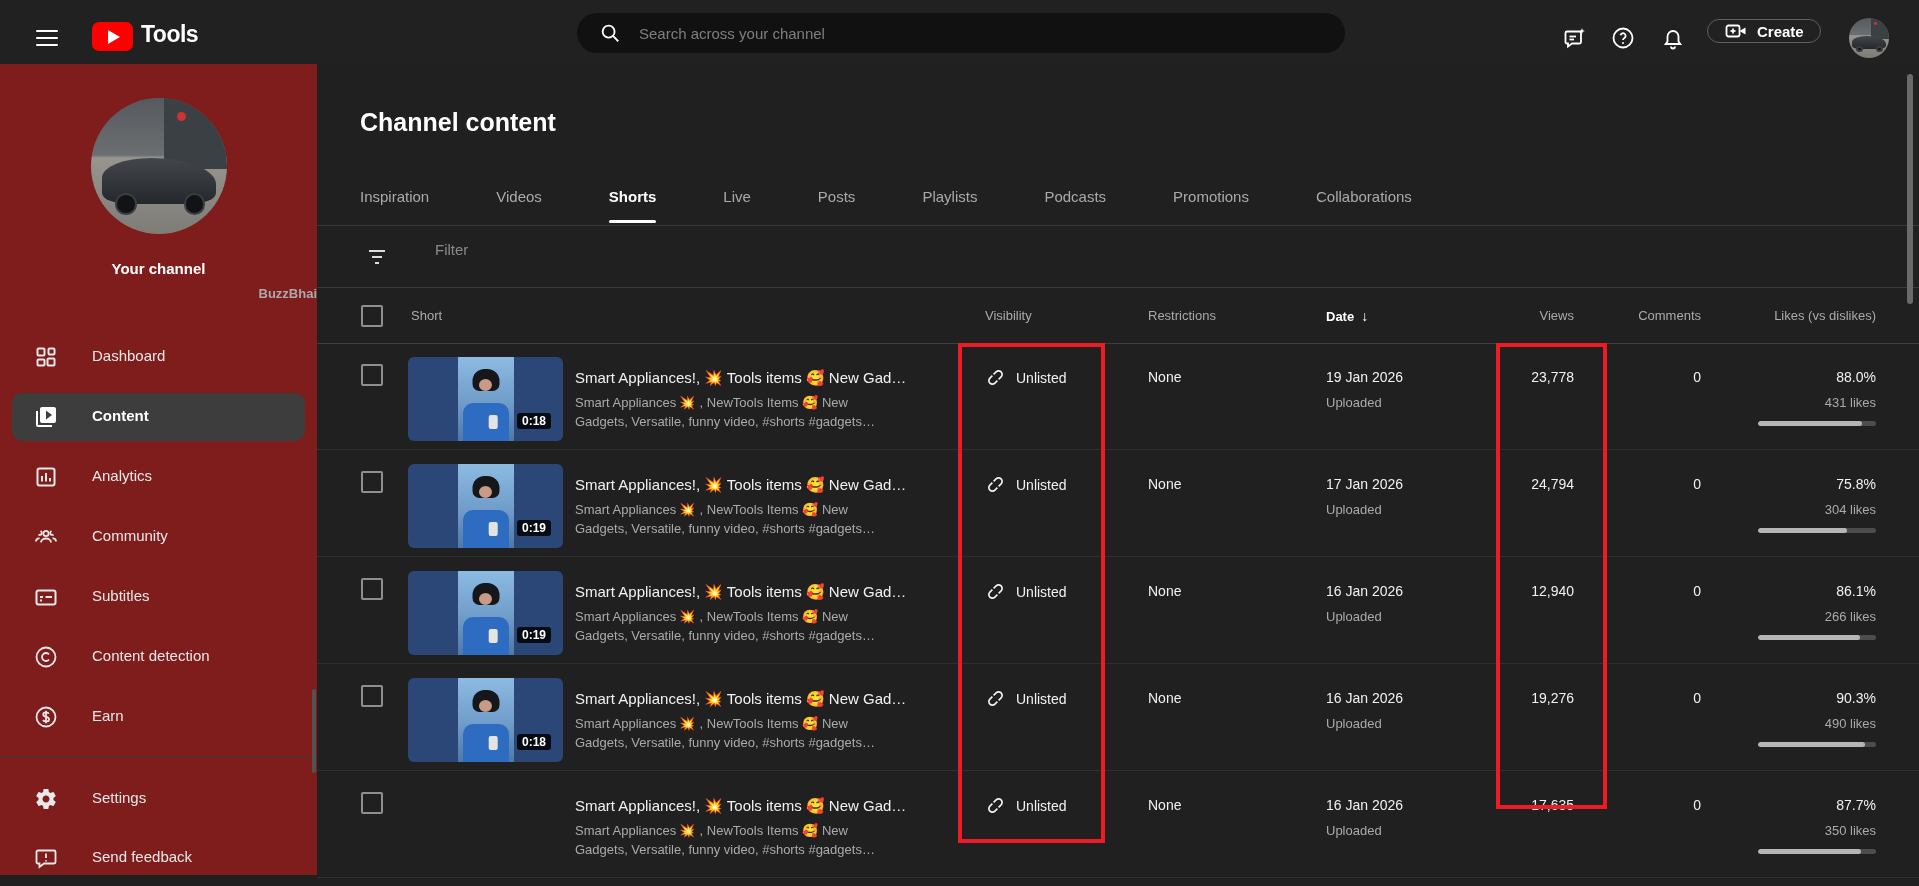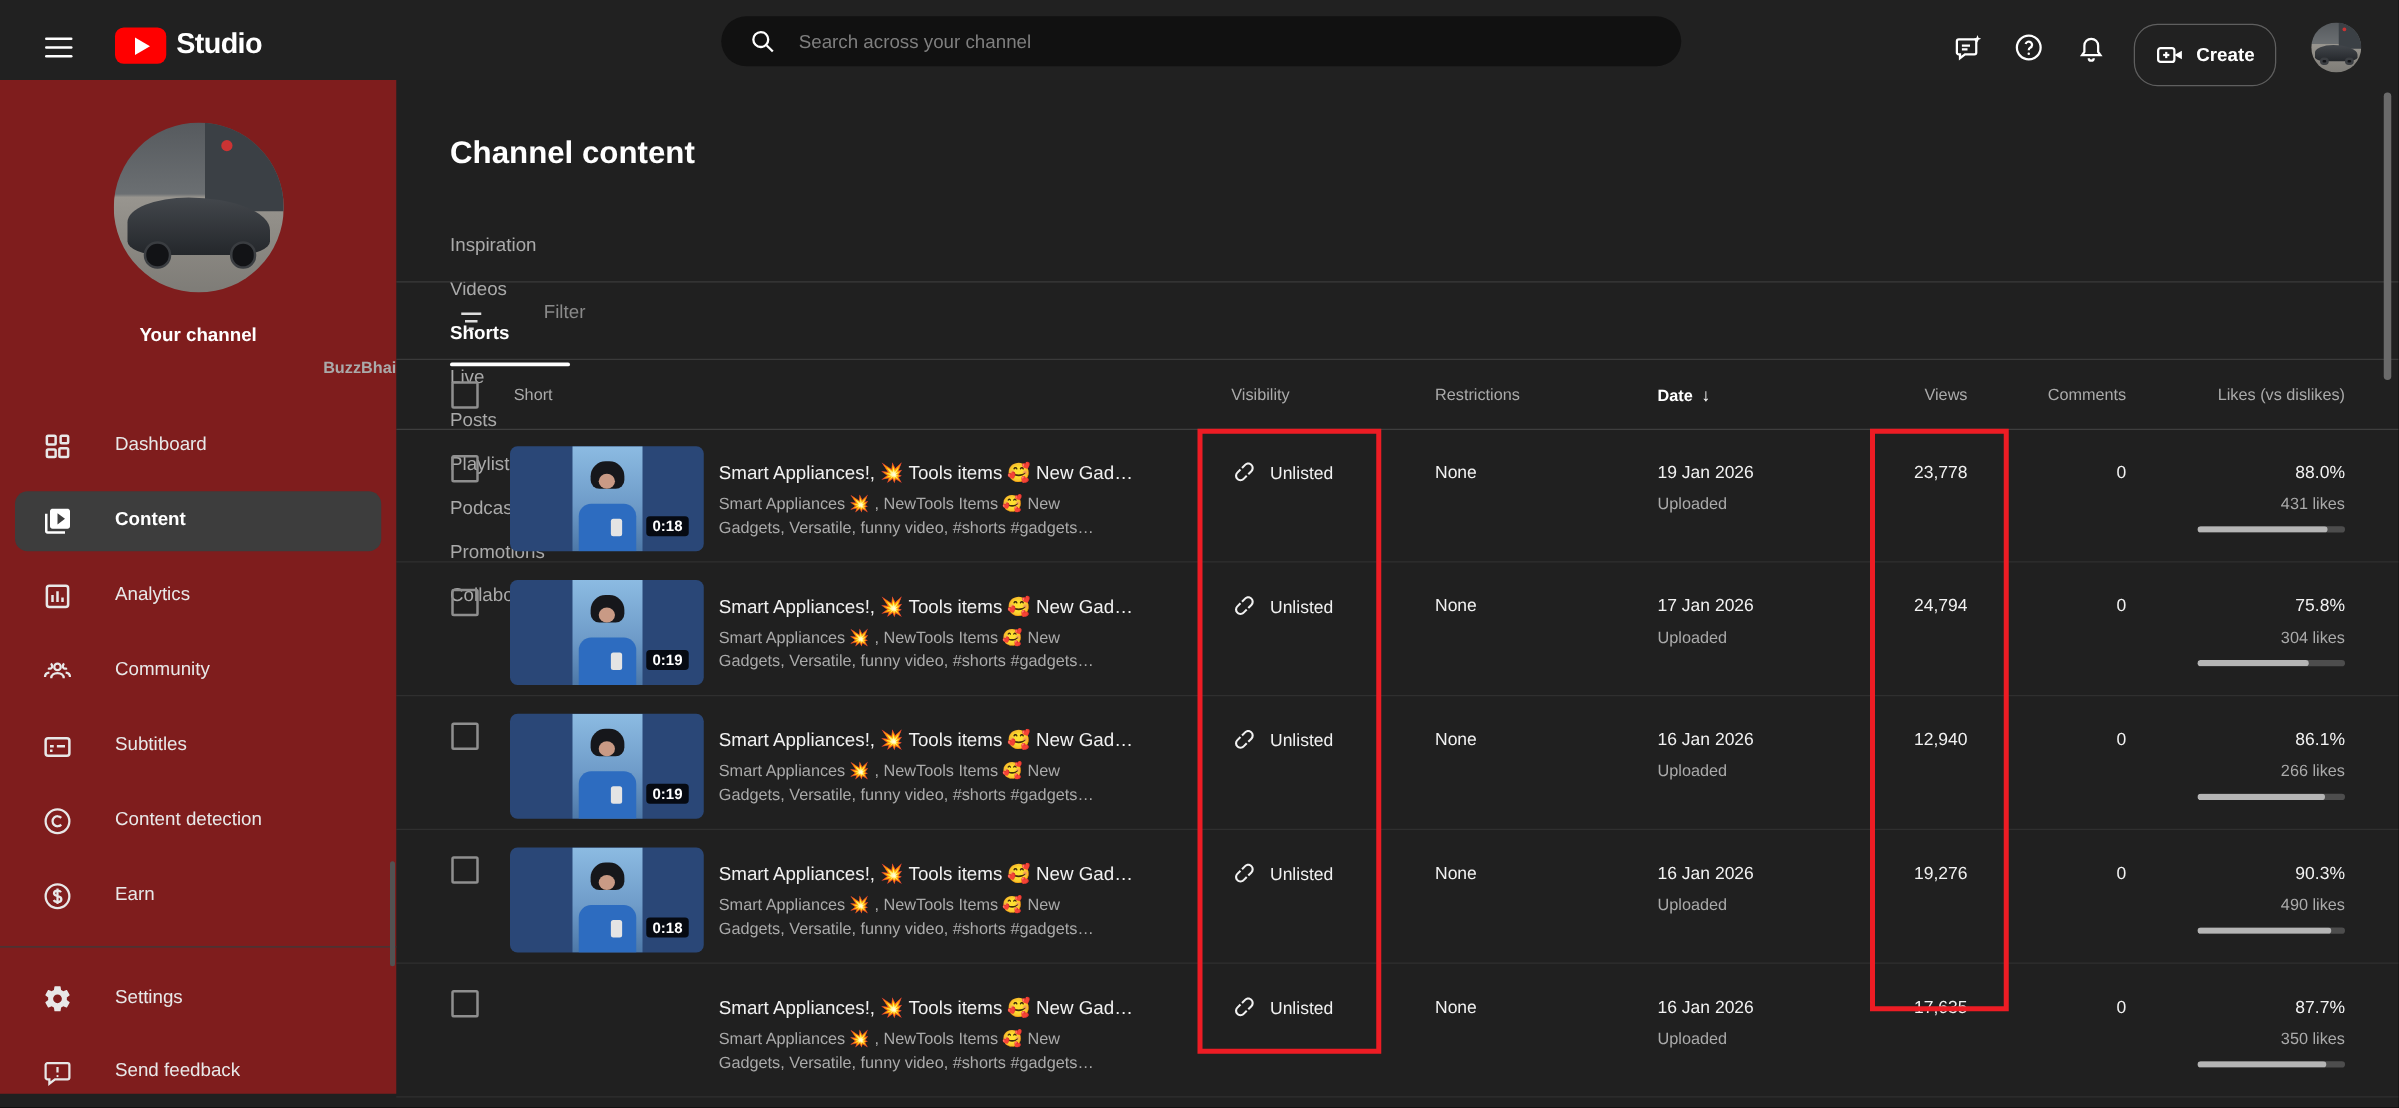--- a/index.html
+++ b/index.html
@@ -11,21 +11,21 @@
   .hamburger{position:absolute;left:36px;top:30px;width:22px;height:16px;display:flex;flex-direction:column;justify-content:space-between;cursor:pointer;}
   .hamburger span{height:2px;background:#fff;border-radius:1px;}
   .logo-badge{position:absolute;left:92px;top:22px;width:41px;height:29px;background:#f00;border-radius:7px;display:flex;align-items:center;justify-content:center;}
   .logo-play{width:0;height:0;border-left:12px solid #fff;border-top:7px solid transparent;border-bottom:7px solid transparent;margin-left:3px;}
   .logo-text{position:absolute;left:141px;top:21px;font-size:23px;font-weight:700;letter-spacing:-.5px;color:#fff;}
   .search{position:absolute;left:577px;top:13px;width:768px;height:40px;background:#111;border-radius:20px;display:flex;align-items:center;padding-left:22px;box-sizing:border-box;}
   .search svg{flex:0 0 auto;margin-right:16px;}
   .search input{flex:1;background:transparent;border:none;outline:none;color:#eee;font-size:15px;font-family:inherit;}
   .search input::placeholder{color:#7f7f7f;}
   .tb-icon{position:absolute;top:26px;width:24px;height:24px;cursor:pointer;}
-  .create-btn{position:absolute;left:1707px;top:19px;height:50px;border:1px solid #5f5f5f;border-radius:19px;display:flex;align-items:center;gap:9px;padding:0 16px;box-sizing:border-box;cursor:pointer;background:transparent;color:#fff;font-size:15px;font-weight:700;font-family:inherit;text-align:right;}
+  .create-btn{position:absolute;left:1707px;top:19px;height:24px;border:1px solid #5f5f5f;border-radius:19px;display:flex;align-items:center;gap:9px;padding:0 16px;box-sizing:border-box;cursor:pointer;background:transparent;color:#fff;font-size:15px;font-weight:700;font-family:inherit;text-align:right;}
   .avatar-sm{position:absolute;left:1849px;top:18px;width:40px;height:40px;border-radius:50%;overflow:hidden;cursor:pointer;}
 
   
   .car-art{position:relative;width:100%;height:100%;background:linear-gradient(180deg,#565a5e 0%,#6b6f72 42%,#98958f 44%,#8d8a84 68%,#7e7c77 100%);}
   .car-art .bldg{position:absolute;top:0;right:0;width:46%;height:52%;background:#3b4045;}
   .car-art .sign{position:absolute;top:10%;right:30%;width:7%;height:7%;background:#c33;border-radius:50%;}
   .car-art .body{position:absolute;left:8%;bottom:22%;width:84%;height:34%;background:linear-gradient(180deg,#43474c,#24272b);border-radius:45% 60% 25% 25%;}
   .car-art .w1,.car-art .w2{position:absolute;bottom:14%;width:16%;height:16%;background:#121316;border-radius:50%;border:2px solid #3a3d41;box-sizing:border-box;}
   .car-art .w1{left:18%;} .car-art .w2{right:16%;}
 
@@ -39,21 +39,21 @@
   .nav-item.selected .hl{background:#3d3d3d;}
   .nav-item svg{position:absolute;left:34px;top:12px;}
   .nav-item .lbl{position:absolute;left:92px;top:14px;font-size:15px;color:#e8e8e8;}
   .nav-item.selected .lbl{font-weight:700;color:#fff;}
   .nav-divider{position:absolute;left:0;top:704px;width:317px;border-top:1px solid #3b3b3b;}
   .sb-scroll{position:absolute;right:1px;top:636px;width:4px;height:84px;background:#525252;border-radius:2px;cursor:pointer;}
 
   
   .main{position:absolute;left:317px;top:64px;width:1602px;height:822px;background:#202020;}
   .page-title{position:absolute;left:43px;top:44px;font-size:25px;font-weight:700;color:#fff;}
-  .tabs{position:absolute;left:43px;top:124px;display:flex;flex-direction:column;}
+  .tabs{position:absolute;left:43px;top:124px;display:flex;gap:67px;}
   .tab{position:relative;padding-bottom:18px;font-size:15px;color:#aaa;cursor:pointer;white-space:nowrap;}
   .tab.active{color:#fff;font-weight:700;}
   .tab.active::after{content:"";position:absolute;left:0;right:0;bottom:0;height:3px;background:#fff;border-radius:1.5px;}
   .tabs-divider{position:absolute;left:0;top:161px;width:100%;border-top:1px solid #3a3a3a;}
   .filter-icon{position:absolute;left:48px;top:181px;cursor:pointer;}
   .filter-input{position:absolute;left:106px;top:176px;width:700px;background:transparent;border:none;outline:none;color:#eee;font-size:15px;font-family:inherit;margin-left:10px;}
   .filter-input::placeholder{color:#8a8a8a;}
   .filter-divider{position:absolute;left:0;top:223px;width:100%;border-top:1px solid #3a3a3a;}
 
   .checkbox{width:18px;height:18px;border:2px solid #8f8f8f;border-radius:2px;background:transparent;cursor:pointer;}
@@ -102,21 +102,21 @@
 
   <div class="topbar">
     <div class="hamburger">
         <span></span>
         <span></span>
         <span></span>
       </div>
     <div class="logo-badge">
         <div class="logo-play"></div>
       </div>
-    <div class="logo-text">Studio</div>
+    <div class="logo-text">Tools</div>
 
     <div class="search">
       <svg width="22" height="22" viewBox="0 0 24 24" fill="none" stroke="#fff" stroke-width="2">
         <circle cx="10.5" cy="10.5" r="6.5"></circle>
           <line x1="15.5" y1="15.5" x2="21" y2="21"></line>
       </svg>
       <input type="text" placeholder="Search across your channel" style="">
     </div>
 
     <svg class="tb-icon" style="left:1563px" viewBox="0 0 24 24" fill="none" stroke="#fff" stroke-width="1.8">

